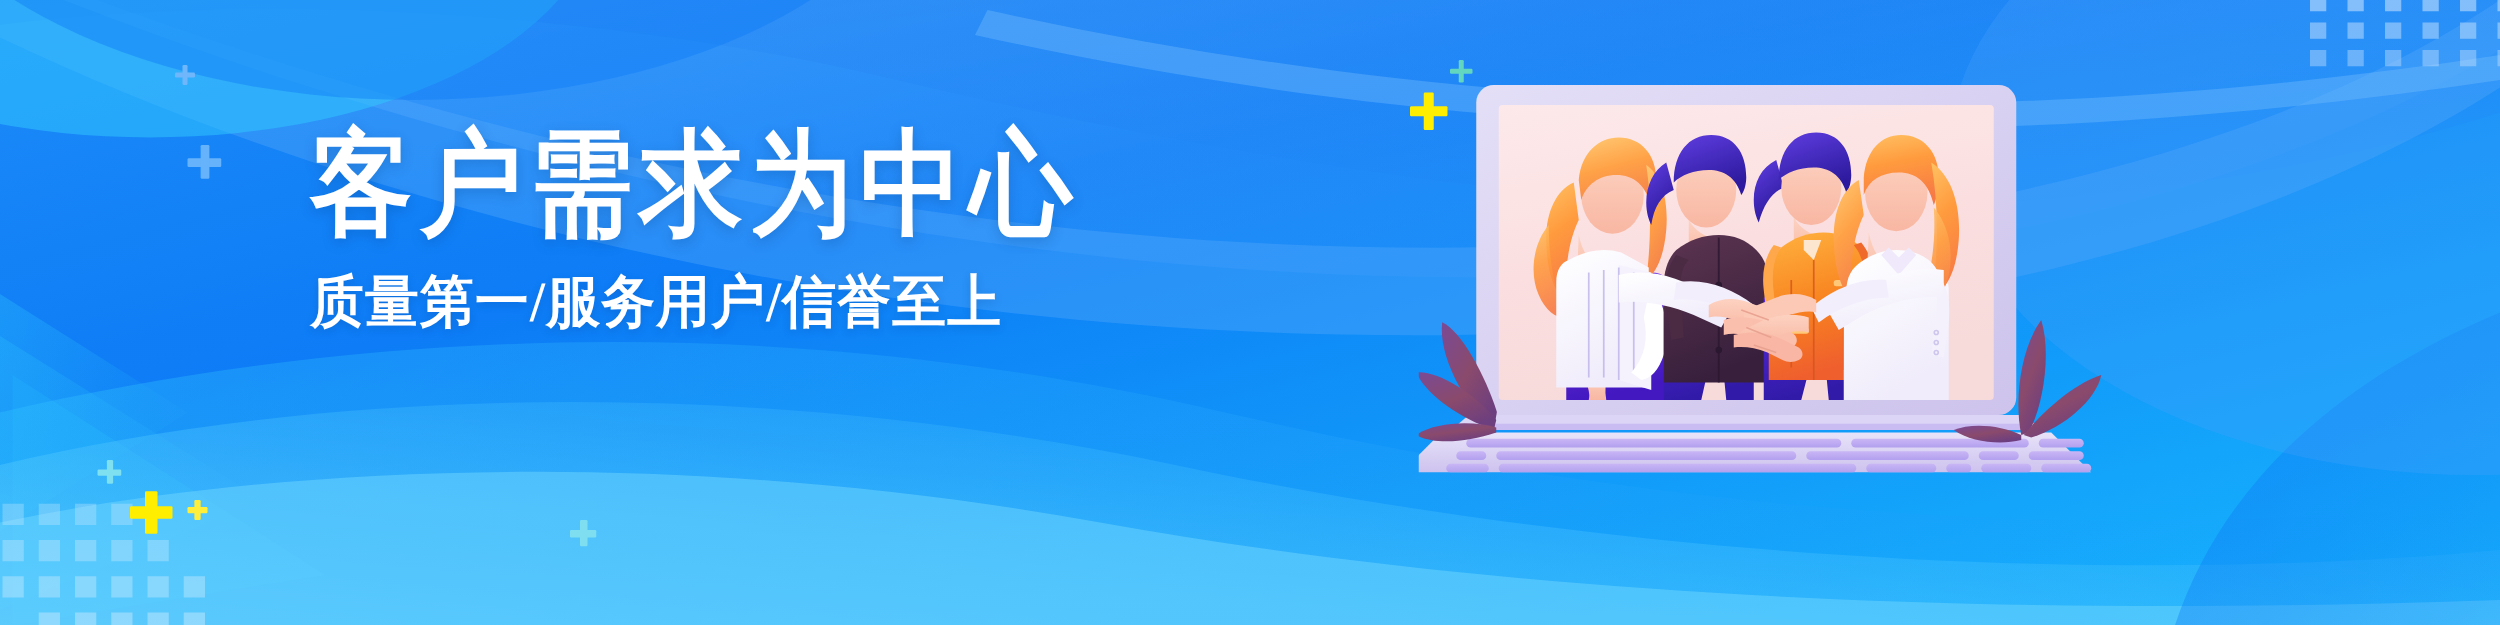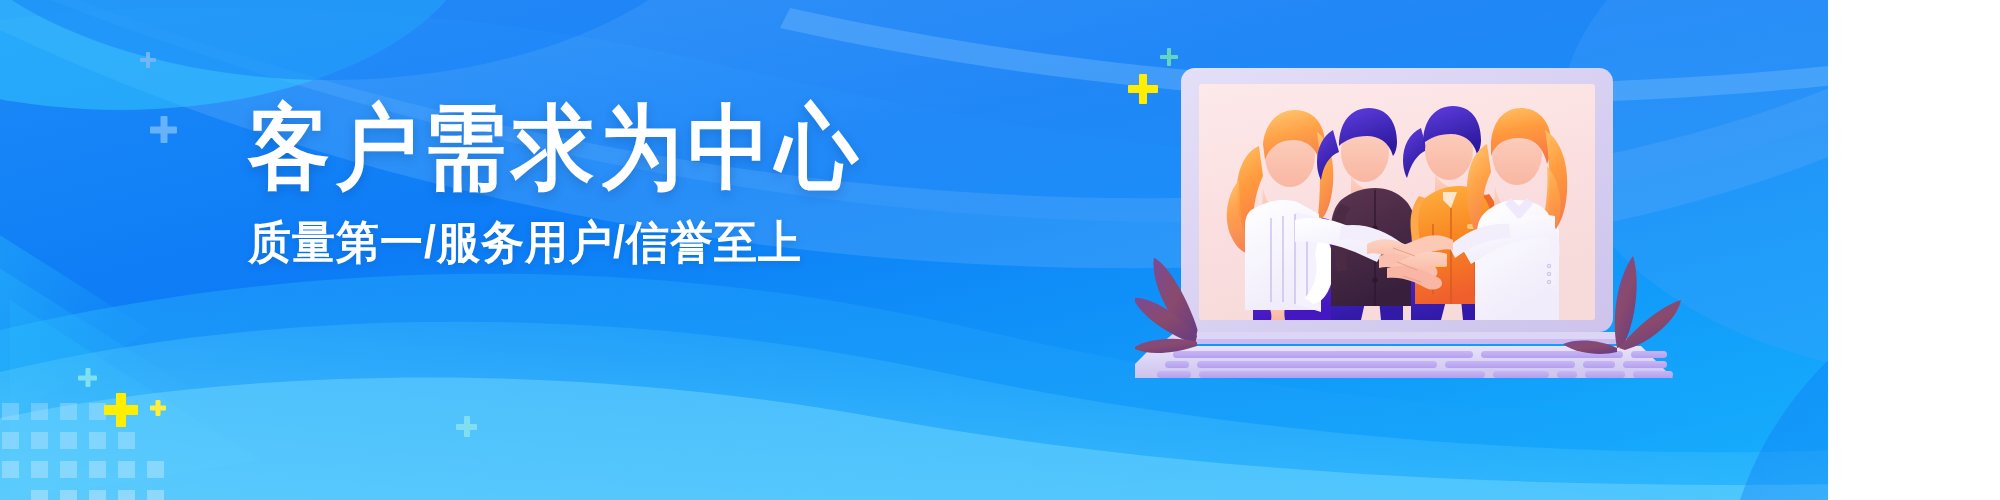--- a/index.html
+++ b/index.html
@@ -1,18 +1,18 @@
 <!DOCTYPE html>
 <html><head>
 <meta charset="utf-8">
 <style>
   html,body{margin:0;padding:0;background:#fff;}
   #banner{
-    position:relative;width:1828px;height:500px;overflow:hidden;
-    font-family:Liberation Sans, sans-serif;
+    position:relative;width:2000px;height:500px;overflow:hidden;
+    font-family:Liberation Serif, serif;
     background:linear-gradient(115deg,#1a86f7 0%,#0d7cf6 32%,#0f86f8 58%,#11a0fb 80%,#14b2fc 100%);
   }
   .layer{position:absolute;left:0;top:0;width:2000px;height:500px;}
   svg.layer{display:block;}
 
   
   #copy{position:absolute;left:248px;top:102px;width:560px;z-index:40;}
   #headline{
     font-size:82px;line-height:1.0;font-weight:700;color:#ffffff;
     letter-spacing:6px;white-space:nowrap;

